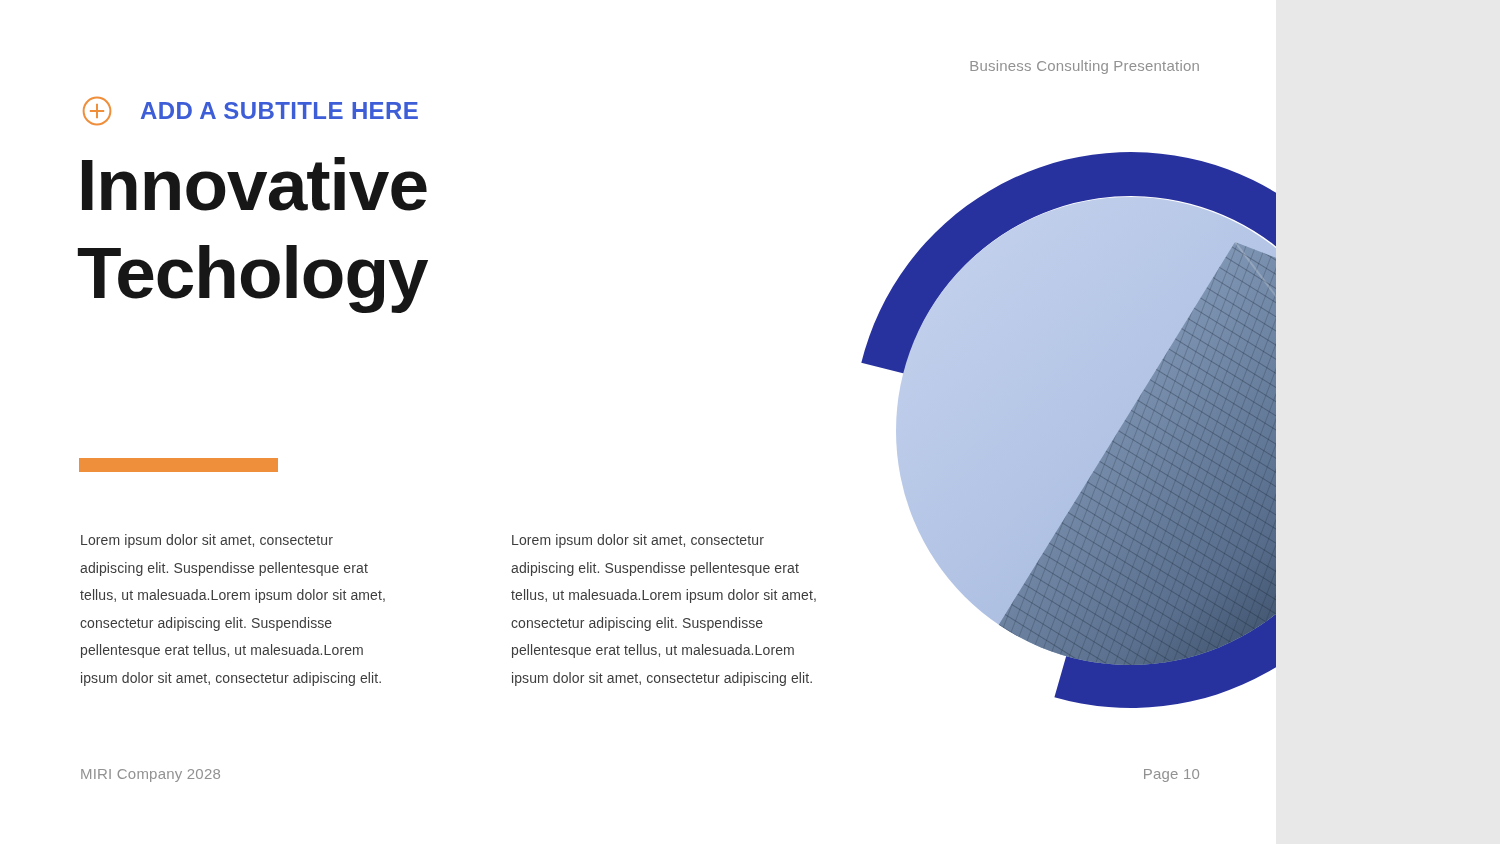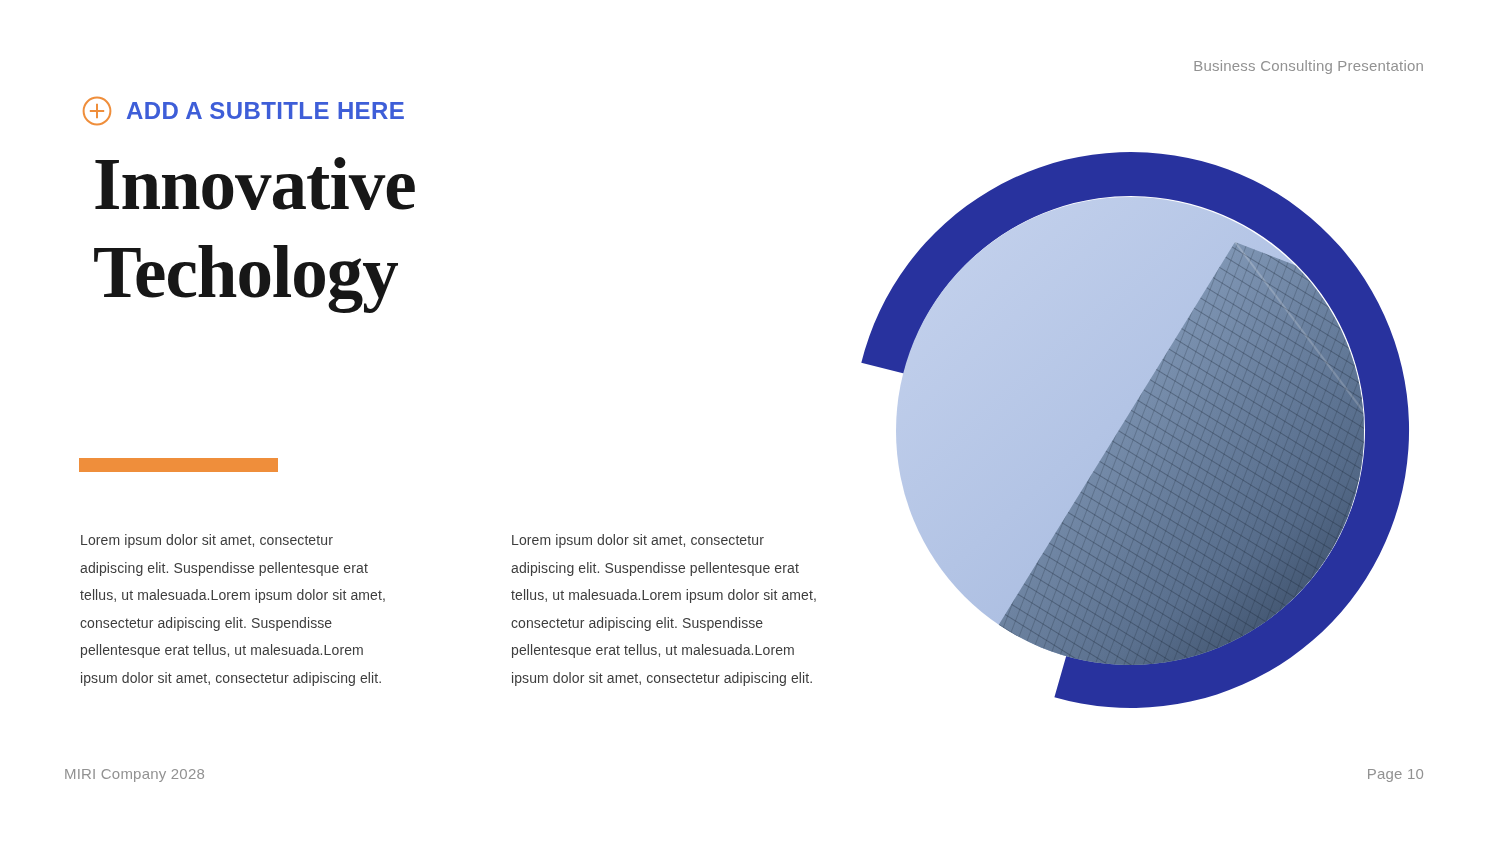--- a/index.html
+++ b/index.html
@@ -1,38 +1,37 @@
 <!DOCTYPE html>
 <html style="--navy: #28329e; --blue: #3e5ed8; --orange: #ef8e3b; --title_color: #171717; --body_color: #3d3d3d; --muted: #929292;"><head>
 <meta charset="utf-8">
 <style>
   html,body{margin:0;padding:0;background:#e8e8e8;}
   .slide{
-    position:relative;width:1500px;height:844px;background:#ffffff;
+    position:relative;width:1276px;height:844px;background:#ffffff;
     overflow:hidden;font-family:"Liberation Sans",sans-serif;
   }
   
   .meta-text{position:absolute;font-size:15px;color:var(--muted,#949494);letter-spacing:.2px;}
   .header-label{top:57px;right:76px;}
-  .footer-company{top:765px;left:64px;}
+  .footer-company{top:765px;left:80px;}
   .footer-page{top:765px;right:76px;text-align:center;}
 
   
-  .subtitle-row{position:absolute;top:96px;left:82px;display:flex;align-items:center;gap:14px;cursor:pointer;}
+  .subtitle-row{position:absolute;top:96px;left:82px;display:flex;align-items:center;gap:28px;cursor:pointer;}
   .plus-circle{width:30px;height:30px;display:block;}
   .plus-circle circle,.plus-circle path{fill:none;stroke:var(--orange,#ef8e3b);stroke-width:2;}
   .subtitle-label{font-size:24px;font-weight:700;color:var(--blue,#3e5ed8);letter-spacing:.4px;line-height:30px;}
 
   
   .page-title{
     position:absolute;top:141px;left:77px;
-    font-family:Liberation Serif, serif;
+    font-family:Liberation Sans, sans-serif;
     font-weight:700;font-size:73px;line-height:88px;letter-spacing:-1px;
     color:var(--title_color,#171717);
-    margin-left:16px;
   }
   .accent-bar{position:absolute;top:458px;left:79px;width:199px;height:14px;background:var(--orange,#ef8e3b);}
 
   
   .body-col{
     position:absolute;top:527px;width:425px;
     font-size:14px;line-height:27.6px;color:var(--body_color,#3d3d3d);
     letter-spacing:.1px;white-space:pre-line;
   }
   .body-col.col-1{left:80px;}

